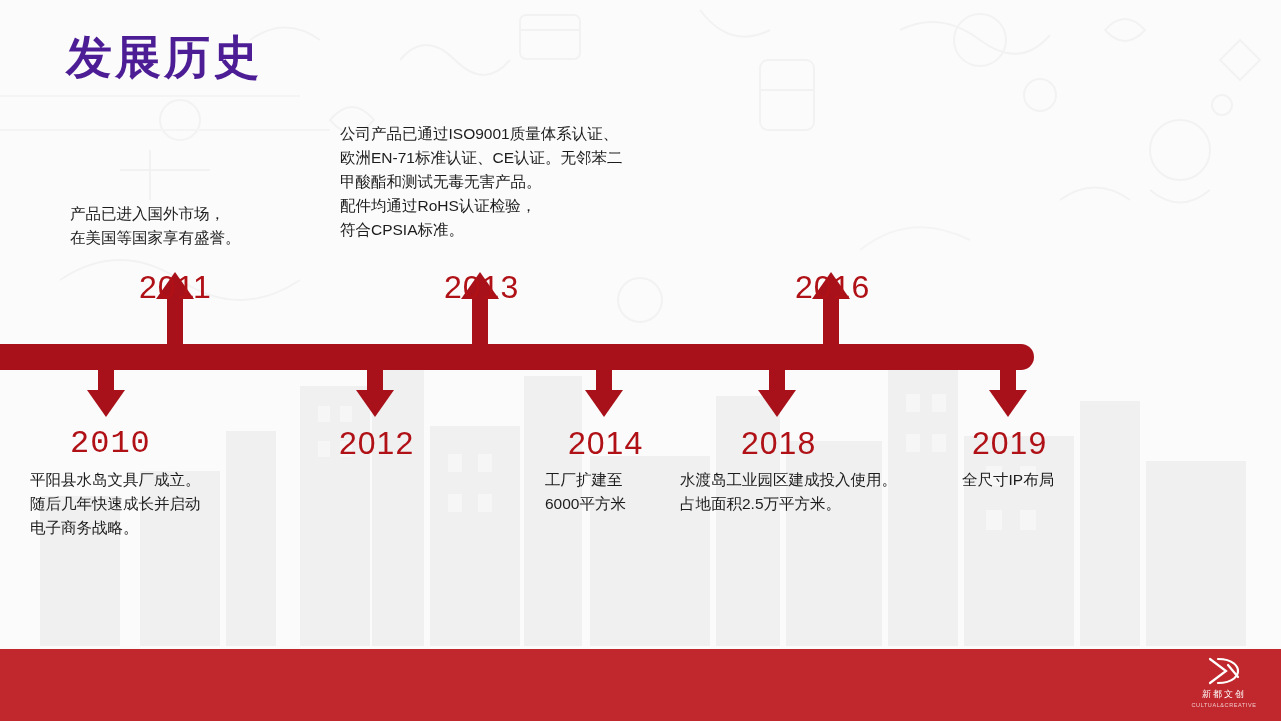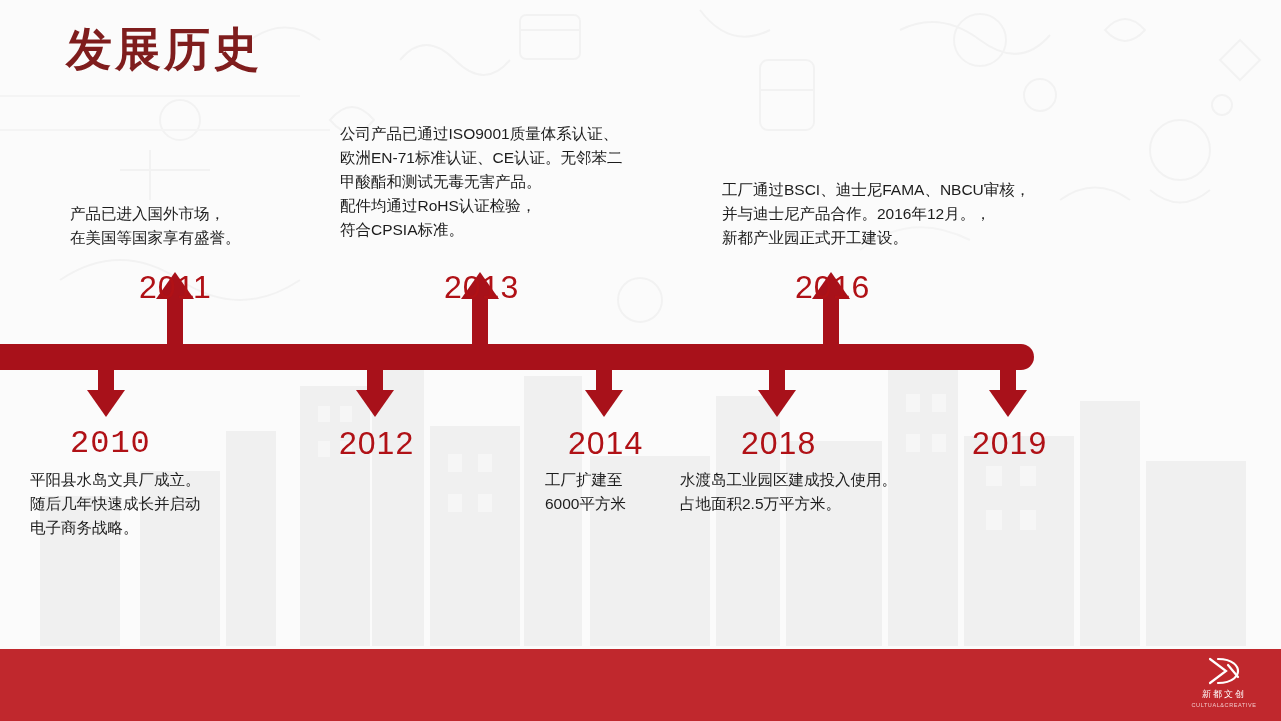--- a/index.html
+++ b/index.html
@@ -39,24 +39,24 @@
     left: 0;
     top: 0;
     width: 1281px;
     height: 420px;
     opacity: 0.45;
   }
 
   .title {
     position: absolute;
     left: 66px;
-    top: 24px;
+    top: 32px;
     font-size: 46px;
     font-weight: bold;
-    color: #7f1d1d;
+    color: #4c1d95;
     letter-spacing: 3px;
     line-height: 1.1;
   }
 
   
   .timeline-bar {
     position: absolute;
     left: 0;
     top: 344px;
     width: 1021px;
@@ -262,23 +262,20 @@
 欧洲EN-71标准认证、CE认证。无邻苯二
 甲酸酯和测试无毒无害产品。
 配件均通过RoHS认证检验，
 符合CPSIA标准。</div>
 
   <div class="arrow up" style="left:831px; top:344px;">
     <div class="stem"></div>
       <div class="head"></div>
   </div>
   <div class="year" style="left:795px; top:256px;">2016</div>
-  <div class="desc" style="left:722px; top:178px; width:380px;">工厂通过BSCI、迪士尼FAMA、NBCU审核，
-并与迪士尼产品合作。2016年12月。，
-新都产业园正式开工建设。</div>
 
   <div class="arrow down" style="left:106px; top:368px;">
     <div class="stem"></div>
       <div class="head"></div>
   </div>
   <div class="year" style="left:70px; top:412px;font-family:Liberation Mono, monospace;">2010</div>
   <div class="desc" style="left:30px; top:468px; width:270px;">平阳县水岛文具厂成立。
 随后几年快速成长并启动
 电子商务战略。</div>
 
@@ -302,20 +299,21 @@
   </div>
   <div class="year" style="left:741px; top:412px;">2018</div>
   <div class="desc" style="left:680px; top:468px; width:290px;">水渡岛工业园区建成投入使用。
 占地面积2.5万平方米。</div>
 
   <div class="arrow down" style="left:1008px; top:368px;">
     <div class="stem"></div>
       <div class="head"></div>
   </div>
   <div class="year" style="left:972px; top:412px;">2019</div>
+  <div class="desc" style="left:962px; top:468px; width:200px;">全尺寸IP布局</div>
 
   <div class="footer-band">
     <div class="footer-logo">
       <svg class="mark" width="40" height="32" viewBox="0 0 40 32" xmlns="http://www.w3.org/2000/svg">
         <g fill="none" stroke="#ffffff" stroke-width="2.2" stroke-linecap="round">
           <path d="M6 4 L22 16 L6 28"></path>
           <path d="M14 4 C30 4 34 12 34 16 C34 20 30 28 14 28"></path>
           <path d="M24 10 L34 22"></path>
         </g>
       </svg>

